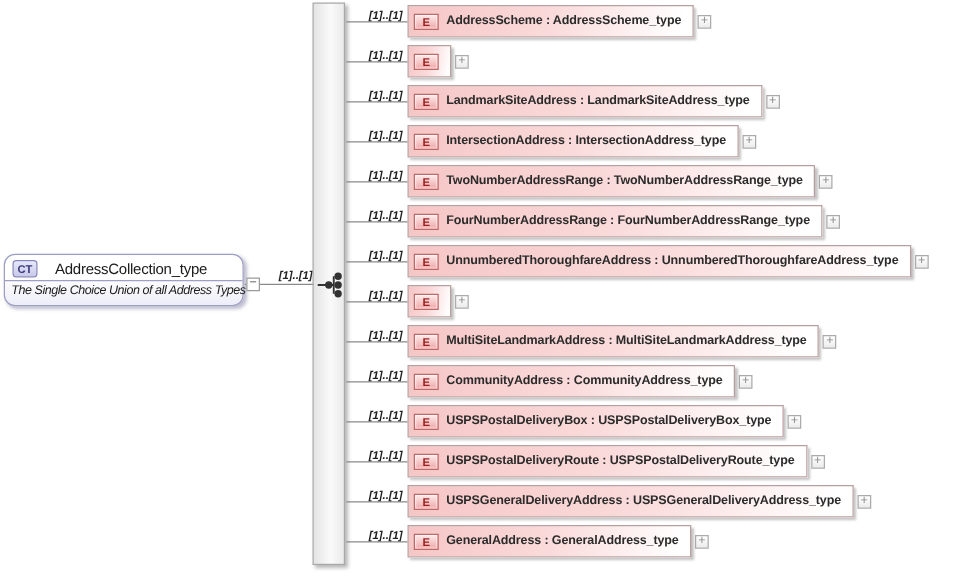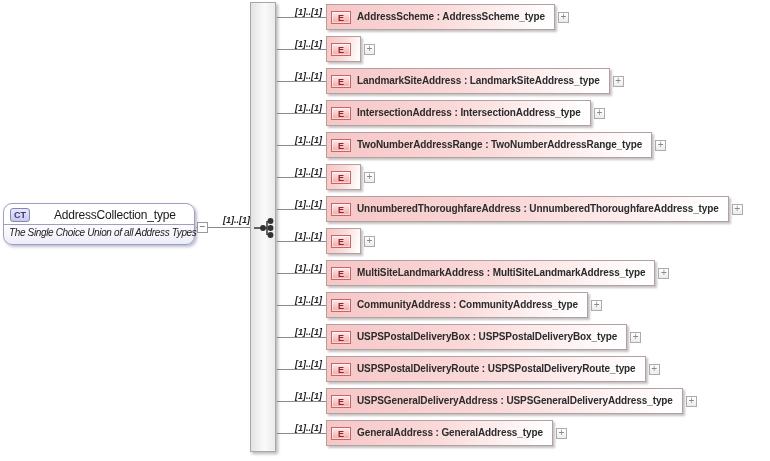--- a/index.html
+++ b/index.html
@@ -8,21 +8,21 @@
     background:#ffffff; font-family:"Liberation Sans", sans-serif;
   }
 
   
   .ct-box {
     position:absolute; left:3px; top:203px; width:192px; height:42px;
     border:1px solid #9f9fc4; border-radius:9px; box-sizing:border-box;
     background:linear-gradient(180deg,#ffffff 45%,#ededf8 100%);
     box-shadow:2px 2px 3px rgba(110,110,150,.45);
   }
-  .ct-head { display:flex; align-items:center; gap:24px; padding:4px 6px 2px 6px; }
+  .ct-head { display:flex; align-items:center; gap:14px; padding:4px 6px 2px 6px; }
   .ct-badge {
     flex:0 0 auto; font-size:9px; font-weight:bold; color:#39397c;
     background:linear-gradient(#e8e8f9,#c9c9ea); border:1px solid #8585bb;
     border-radius:3px; padding:1px 3px; line-height:10px;
   }
   .ct-title { font-size:12px; font-weight:normal; color:#1a1a1a; white-space:nowrap; letter-spacing:-.2px; }
   .ct-annotation {
     border-top:1px solid #9f9fc4; font-style:italic; font-size:10px; color:#1c1c1c;
     padding:2px 3px 0 5px; white-space:nowrap; letter-spacing:-.35px;
   }
@@ -149,20 +149,21 @@
         <span class="badge-e">E</span>
         <span class="elabel">TwoNumberAddressRange : TwoNumberAddressRange_type</span>
       </div>
       <span class="plus">+</span>
     </div>
 
     <div class="row">
       <span class="occ">[1]..[1]</span>
       <div class="ebox">
         <span class="badge-e">E</span>
+        <span class="elabel">FourNumberAddressRange : FourNumberAddressRange_type</span>
       </div>
       <span class="plus">+</span>
     </div>
 
     <div class="row">
       <span class="occ">[1]..[1]</span>
       <div class="ebox">
         <span class="badge-e">E</span>
         <span class="elabel">UnnumberedThoroughfareAddress : UnnumberedThoroughfareAddress_​type</span>
       </div>

